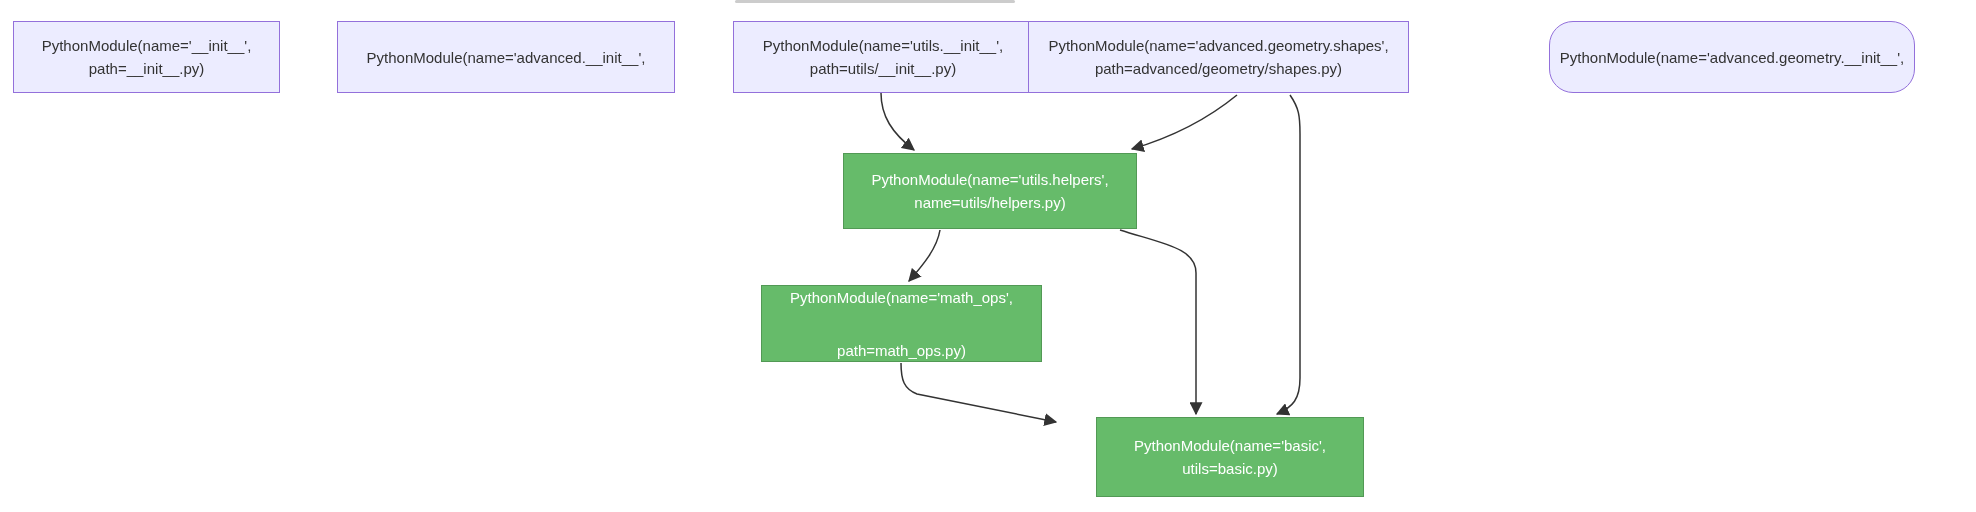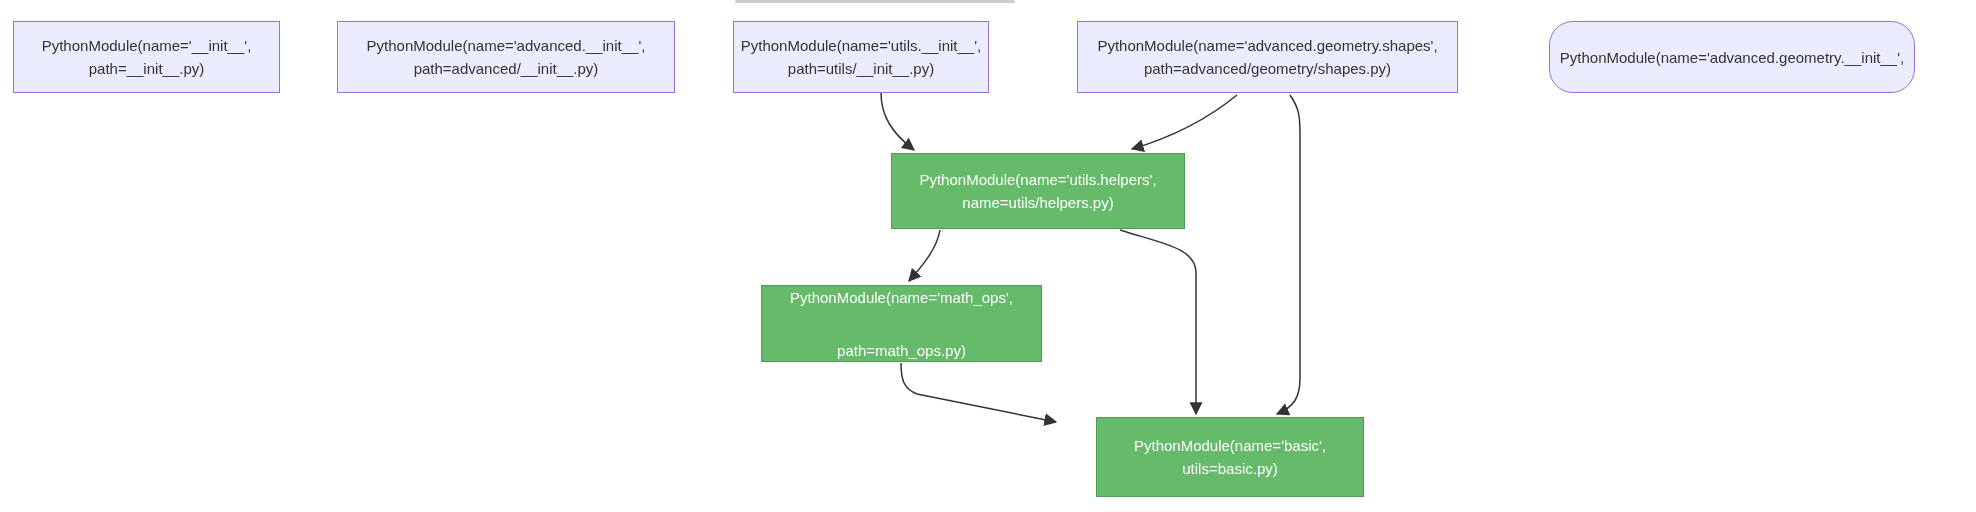--- a/index.html
+++ b/index.html
@@ -29,24 +29,24 @@
     color: #333333;
   }
   .node.highlight {
     background: #66BB6A;
     border: 1.5px solid #529955;
     color: #ffffff;
   }
   
   #n-init          { left: 13px;   top: 21px;  width: 267px; height: 72px; }
   #n-adv-init      { left: 337px;  top: 21px;  width: 338px; height: 72px; }
-  #n-utils-init    { left: 733px;  top: 21px;  width: 256px; height: 72px; }
-  #n-shapes        { left: 1077px; top: 21px;  width: 381px; height: 72px; }
+  #n-utils-init    { left: 733px;  top: 21px;  width: 300px; height: 72px; }
+  #n-shapes        { left: 1028px; top: 21px;  width: 381px; height: 72px; }
   #n-adv-geo-init  { left: 1549px; top: 21px;  width: 366px; height: 72px; border-radius: 24px; }
-  #n-helpers       { left: 843px;  top: 153px; width: 294px; height: 76px; margin-left: 48px; }
+  #n-helpers       { left: 843px;  top: 153px; width: 294px; height: 76px; }
   #n-math-ops      { left: 761px;  top: 285px; width: 281px; height: 77px; gap: 30px; }
   #n-basic         { left: 1061px; top: 417px; width: 268px; height: 80px; margin-left: 35px; }
 
   .edges {
     position: absolute;
     left: 0; top: 0;
     width: 1976px; height: 512px;
     pointer-events: none;
   }
   .edges path.link {
@@ -83,21 +83,20 @@
     <path class="link" d="M 901 363 C 901 380 904 389 917 394 L 1056 422" marker-end="url(#arrow)"></path>
   </svg>
 
   <div id="n-init" class="node default">
     <div>PythonModule(name='__init__',</div>
     <div>path=__init__.py)</div>
   </div>
 
   <div id="n-adv-init" class="node default">
     <div>PythonModule(name='advanced.__init__',</div>
-    <div>path=advanced/__init__.py)</div>
   </div>
 
   <div id="n-utils-init" class="node default">
     <div>PythonModule(name='utils.__init__',</div>
     <div>path=utils/__init__.py)</div>
   </div>
 
   <div id="n-shapes" class="node default">
     <div>PythonModule(name='advanced.geometry.shapes',</div>
     <div>path=advanced/geometry/shapes.py)</div>

